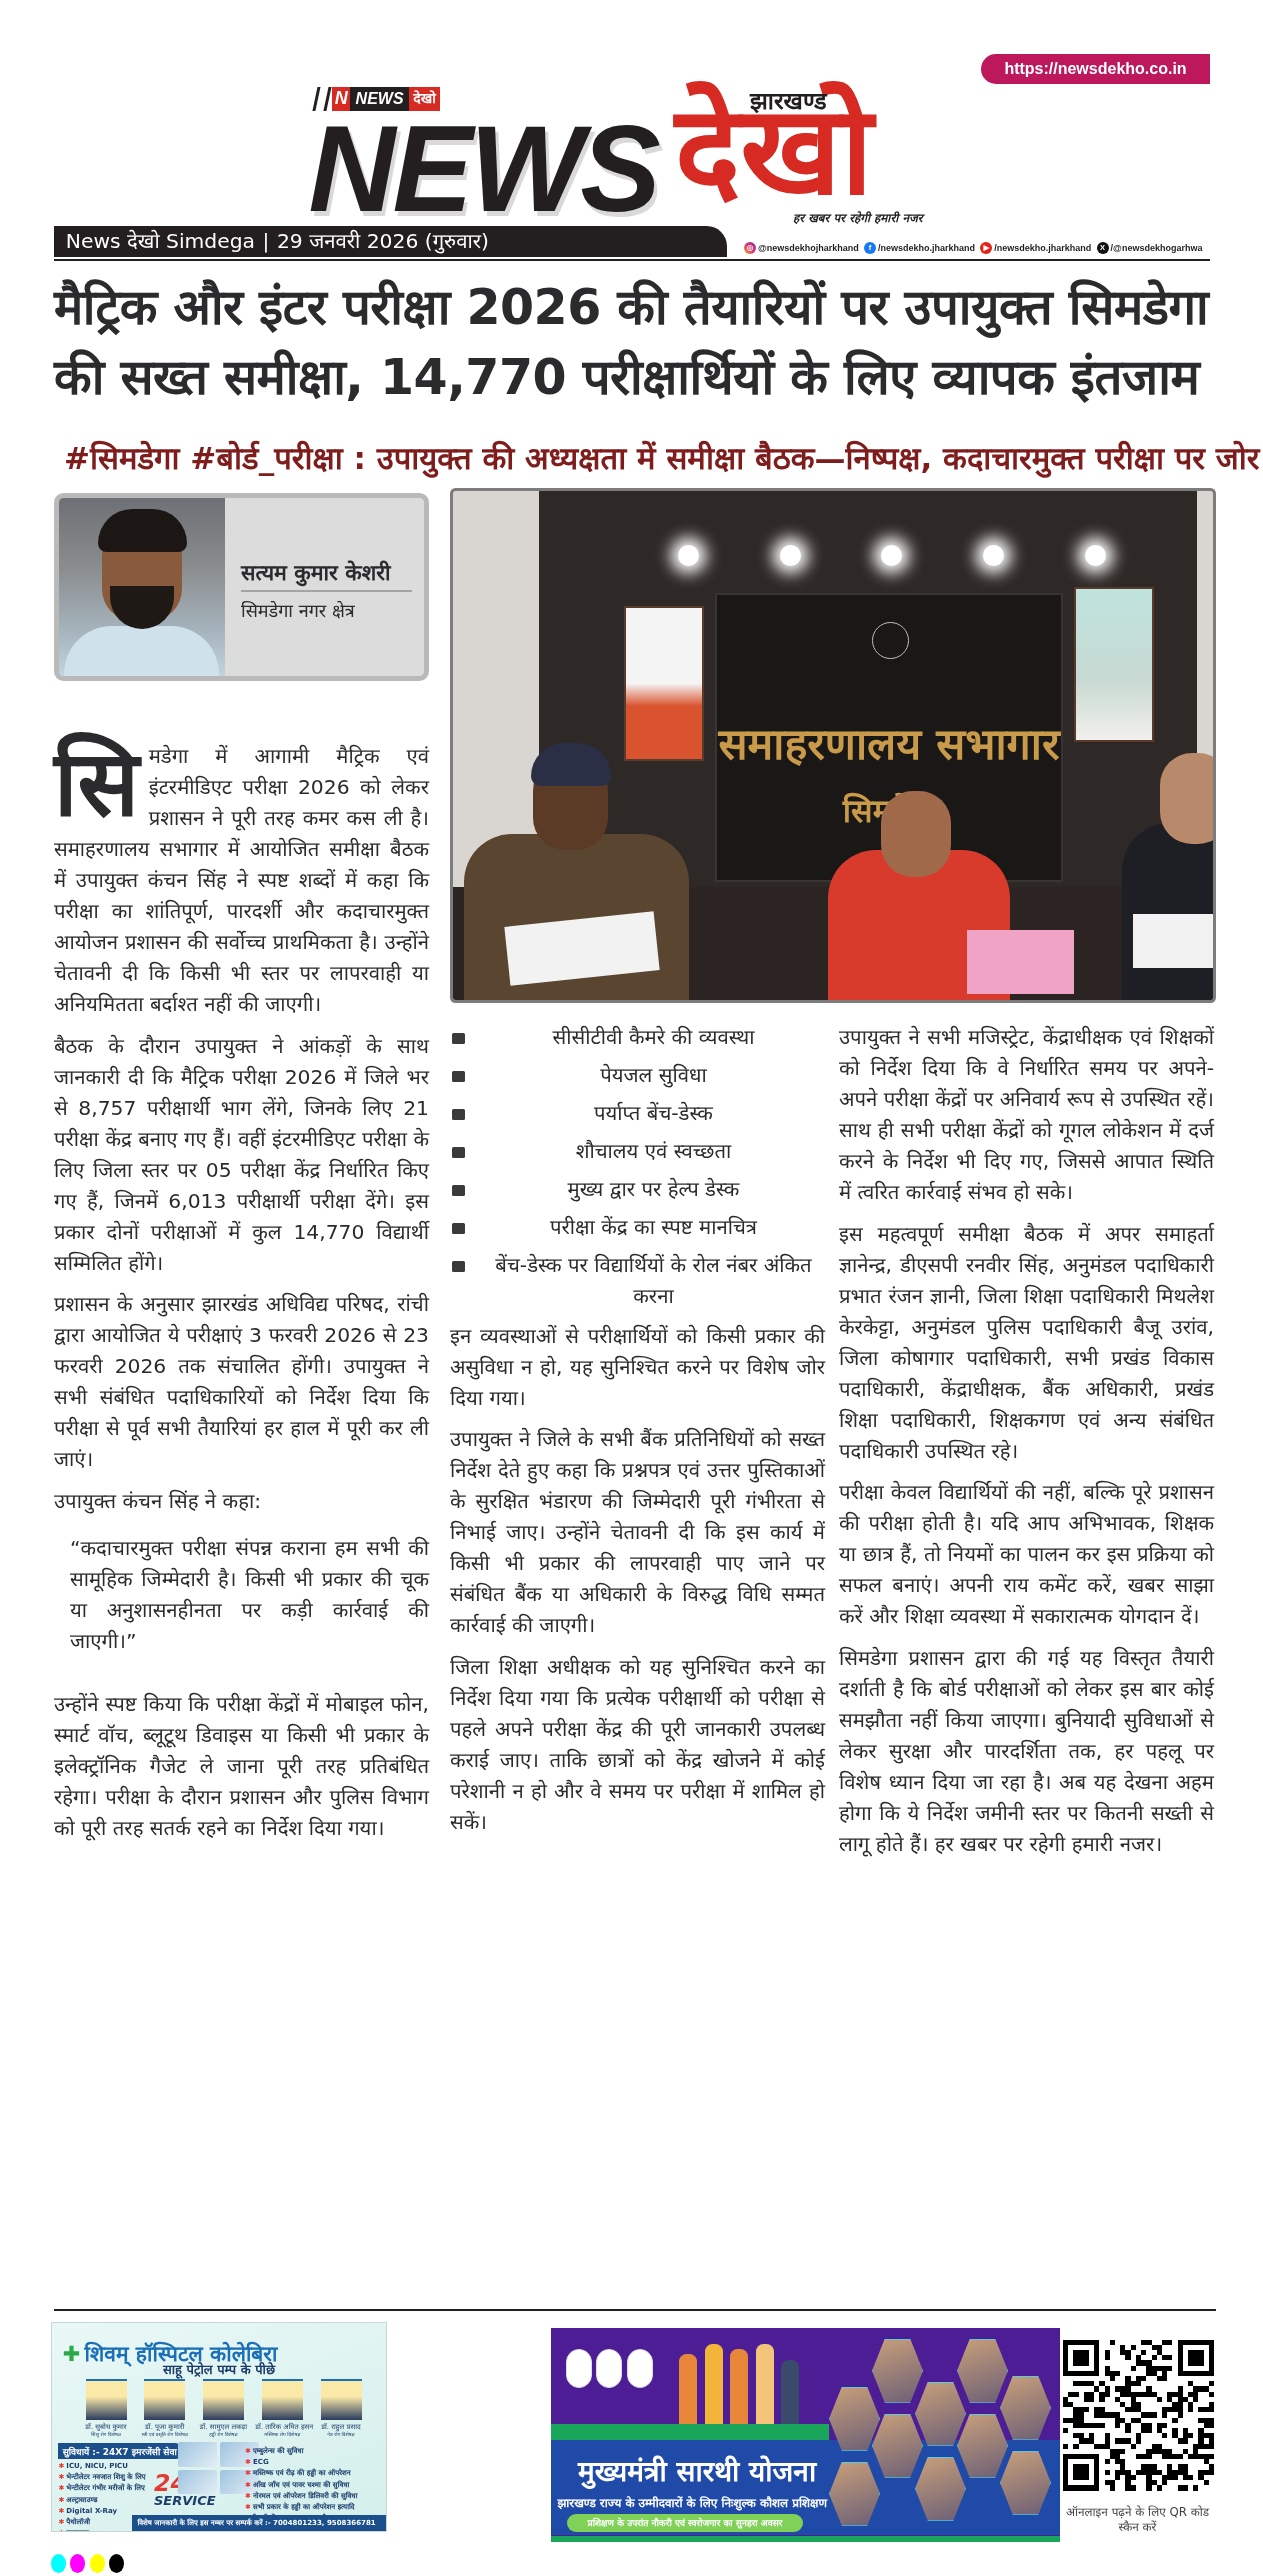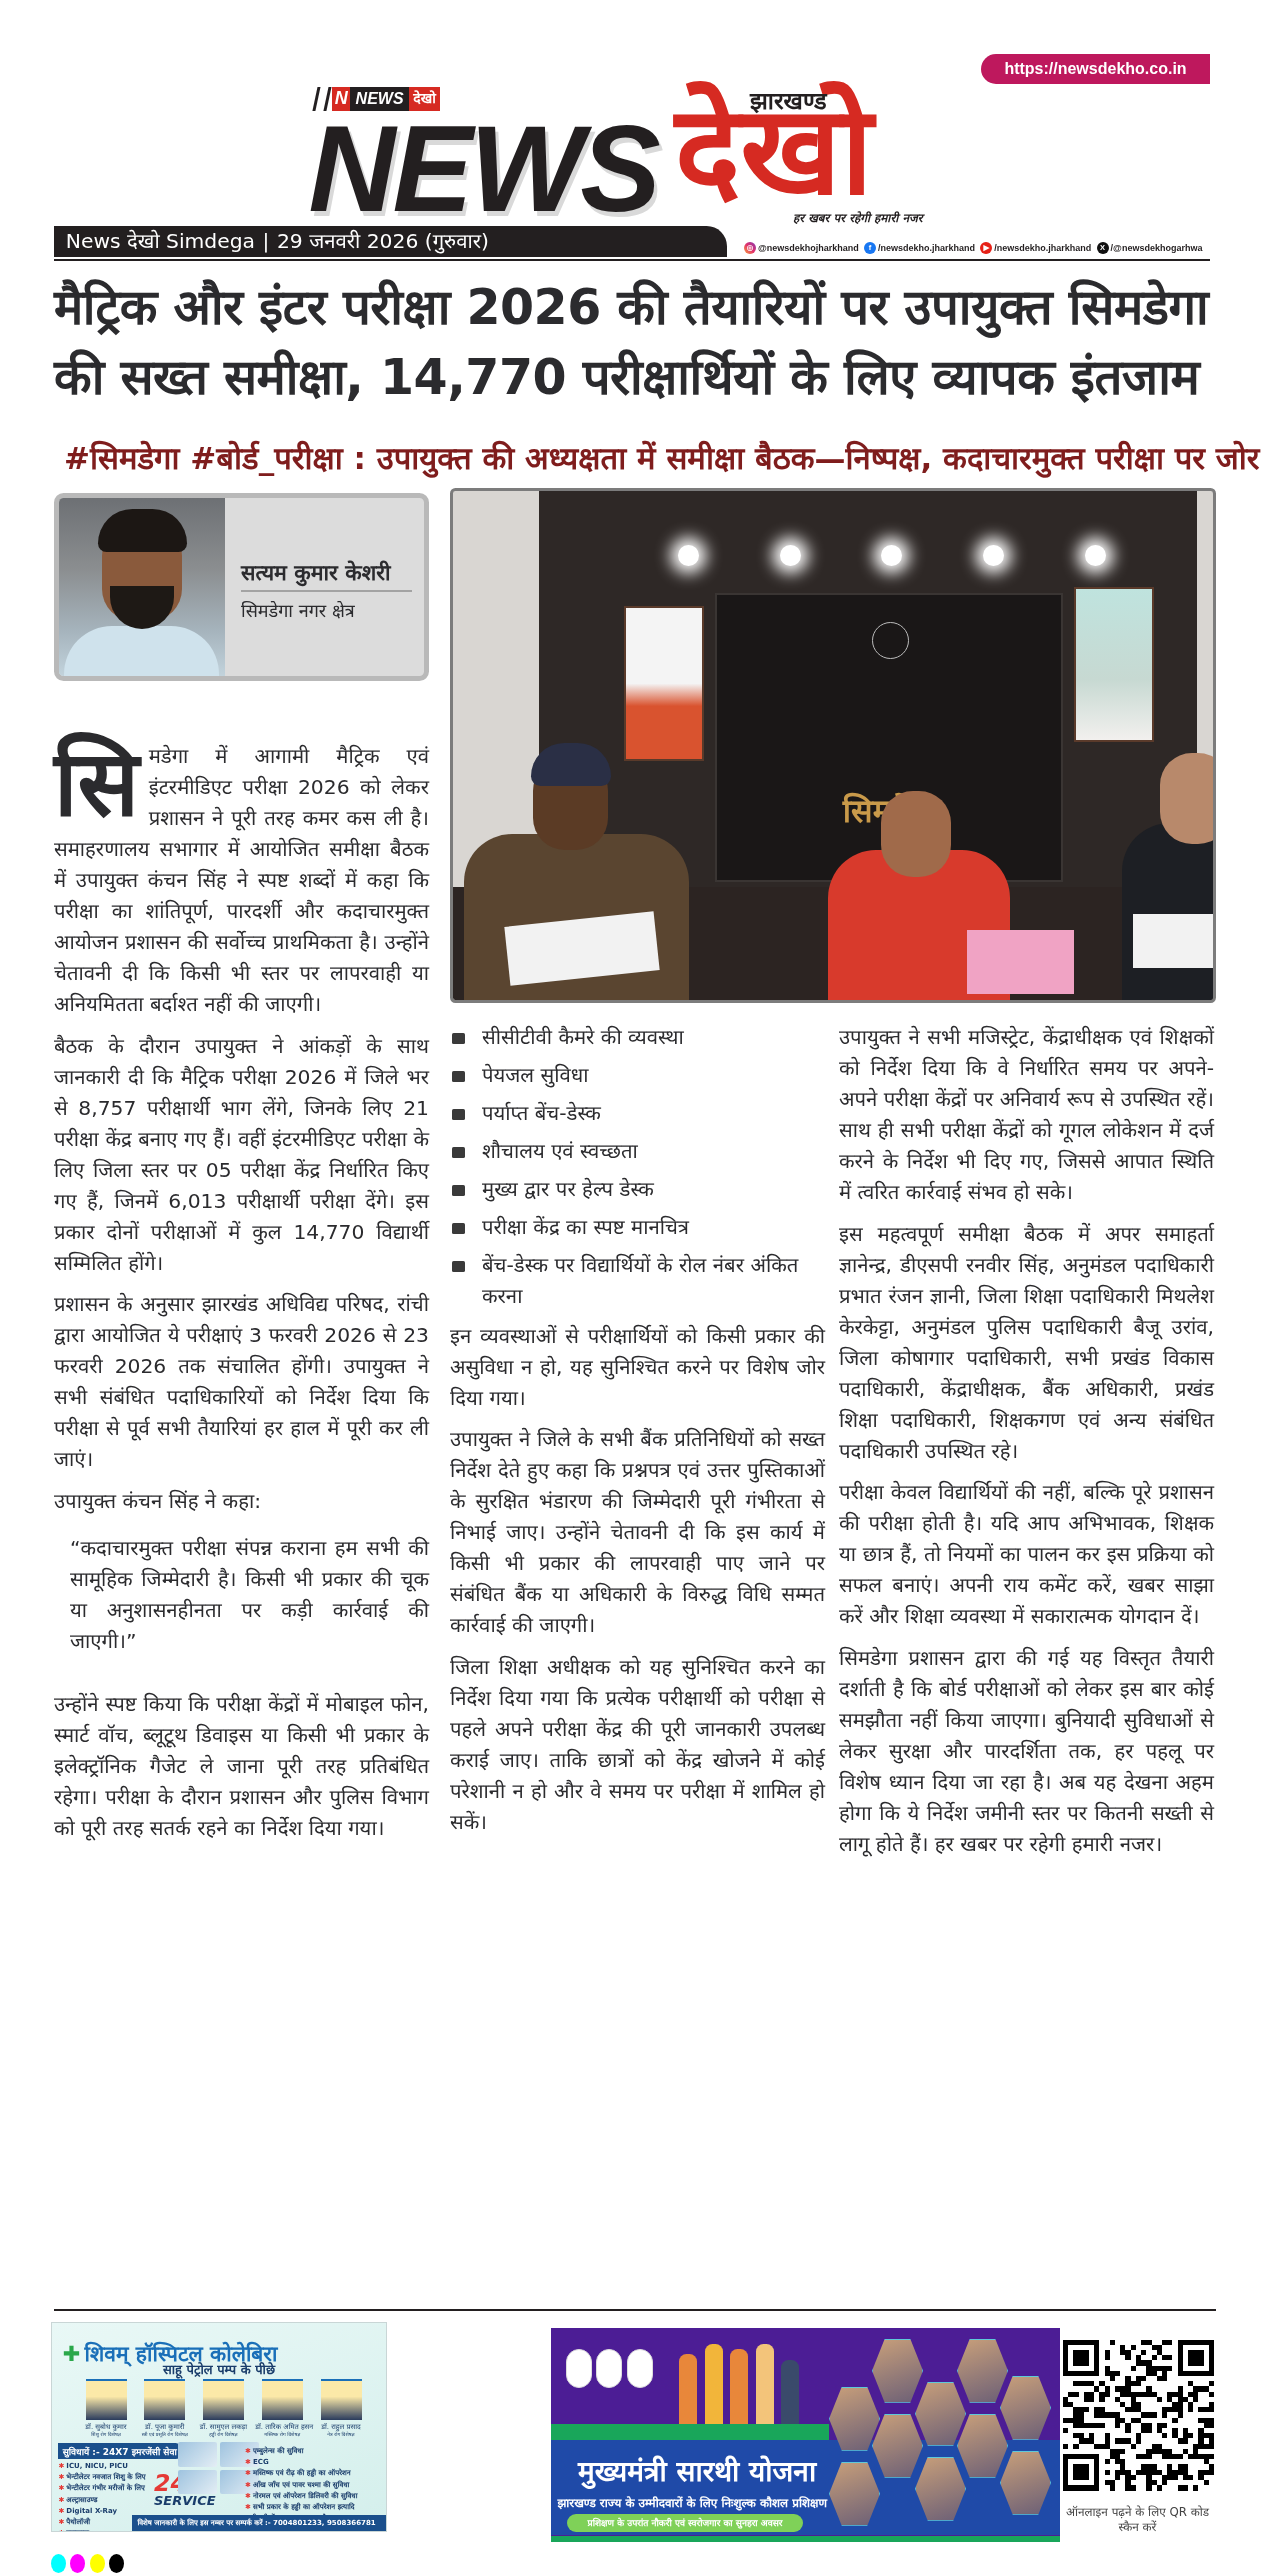--- a/index.html
+++ b/index.html
@@ -69,21 +69,21 @@
 
   
   .col { position: absolute; font-size: 20.3px; line-height: 31px; color: #2b2b2e; text-align: justify; }
   .col p { margin-bottom: 10.7px; }
   .col-1 { left: 54px; top: 741px; width: 375px; }
   .col-2 { left: 450px; top: 1022px; width: 375px; }
   .col-3 { left: 839px; top: 1022px; width: 375px; }
   .dropcap { float: left; font-size: 91px; line-height: 80px; font-weight: bold; margin: 3.2px 9.6px -2.1px 0; color: #2b2b2e; }
   .quote { padding-left: 16px; margin: 16px 0 32px 0 !important; }
   .bullets { list-style: none; margin-bottom: 8.6px; }
-  .bullets li { position: relative; padding-left: 32px; text-align: left; margin-bottom: 7px; }
+  .bullets li { position: relative; padding-left: 32px; text-align: center; margin-bottom: 7px; }
   .bullets li .bullet-icon { position: absolute; left: 2.1px; top: 10.7px; width: 13px; height: 11.8px; background: #3a3a3a; border-radius: 1.6px; }
 
   .rule-bottom { position: absolute; left: 54px; top: 2309px; width: 1162px; height: 1.6px; background: #231f20; }
   .ad-hosp-wrap { position: absolute; left: 51px; top: 2322px; width: 336px; height: 210px; background: linear-gradient(160deg, #e9f8f6 0%, #d4efec 100%); border: 0.5px solid #c9d6d6; overflow: hidden; }
   .ad-hosp-title { position: absolute; left: 10.7px; top: 16px; font-size: 21px; font-weight: bold; color: #1a6fb8; white-space: nowrap; }
   .ad-hosp-title .plus { color: #2aa84a; margin-right: 4.3px; }
   .ad-hosp-sub { position: absolute; left: 0; width: 100%; top: 37px; text-align: center; font-size: 13px; font-weight: bold; color: #1a3d6b; }
   .ad-docs { position: absolute; left: 27px; top: 56px; width: 289px; display: flex; justify-content: space-between; }
   .ad-doc { width: 54px; text-align: center; }
   .ad-doc .pic { width: 41px; height: 41px; margin: 0 auto; background: linear-gradient(180deg, #fbe9a8 0%, #fbe9a8 40%, #2a3b5d 100%); border-top: 2.1px solid #1a6fb8; }
@@ -180,20 +180,21 @@
   <div class="wall"></div>
   <div class="light" style="left:225px"></div>
   <div class="light" style="left:327px"></div>
   <div class="light" style="left:428px"></div>
   <div class="light" style="left:530px"></div>
   <div class="light" style="left:632px"></div>
   <div class="portrait l"></div>
   <div class="portrait r"></div>
   <div class="board">
     <div class="emblem"></div>
+    <div class="board-title">समाहरणालय सभागार</div>
     <div class="board-sub">सिमडेगा</div>
   </div>
   <div class="desk"></div>
   <div class="person p1"></div>
   <div class="person p1h"></div>
   <div class="person p1c"></div>
   <div class="person p2"></div>
   <div class="person p2h"></div>
   <div class="person p3"></div>
   <div class="person p3h"></div>

